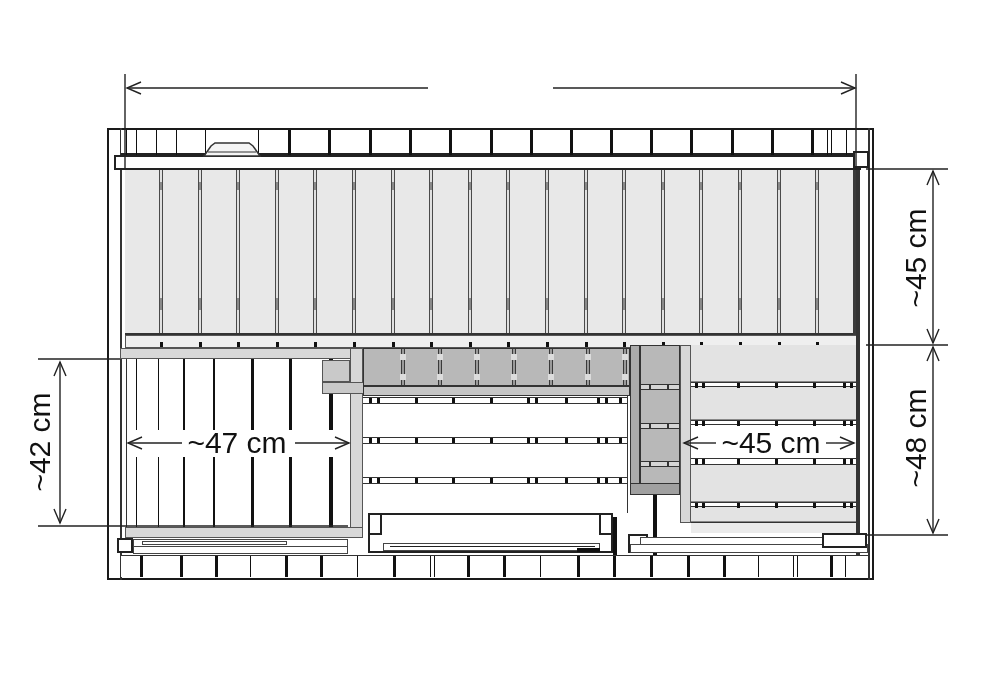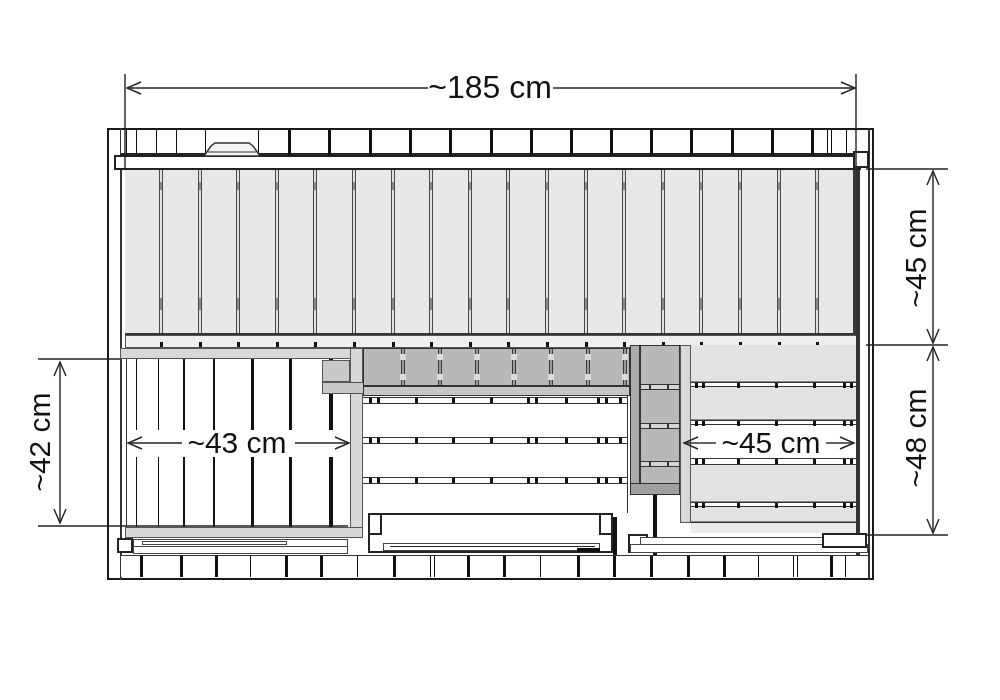--- a/index.html
+++ b/index.html
@@ -387,20 +387,19 @@
       <path d="M142,437 L128,443 L142,449"></path>
       <path d="M335,437 L349,443 L335,449"></path>
 
       <line x1="684" y1="443" x2="716" y2="443"></line>
       <line x1="826" y1="443" x2="854" y2="443"></line>
       <path d="M698,437 L684,443 L698,449"></path>
       <path d="M840,437 L854,443 L840,449"></path>
     </g>
   </svg>
 
-  <div class="dim-label" style="left:400px;top:70px;width:180px;font-size:32px;">~185 cm</div>
   <div class="dim-label vlabel" style="left:841px;top:241px;width:150px;height:34px;">~45 cm</div>
   <div class="dim-label vlabel" style="left:841px;top:421px;width:150px;height:34px;">~48 cm</div>
   <div class="dim-label vlabel" style="left:-35px;top:425px;width:150px;height:34px;">~42 cm</div>
-  <div class="dim-label" style="left:162px;top:426px;width:150px;">~43 cm</div>
+  <div class="dim-label" style="left:162px;top:426px;width:150px;">~47 cm</div>
   <div class="dim-label" style="left:696px;top:426px;width:150px;">~45 cm</div>
 
 </div>
 
 </body></html>

